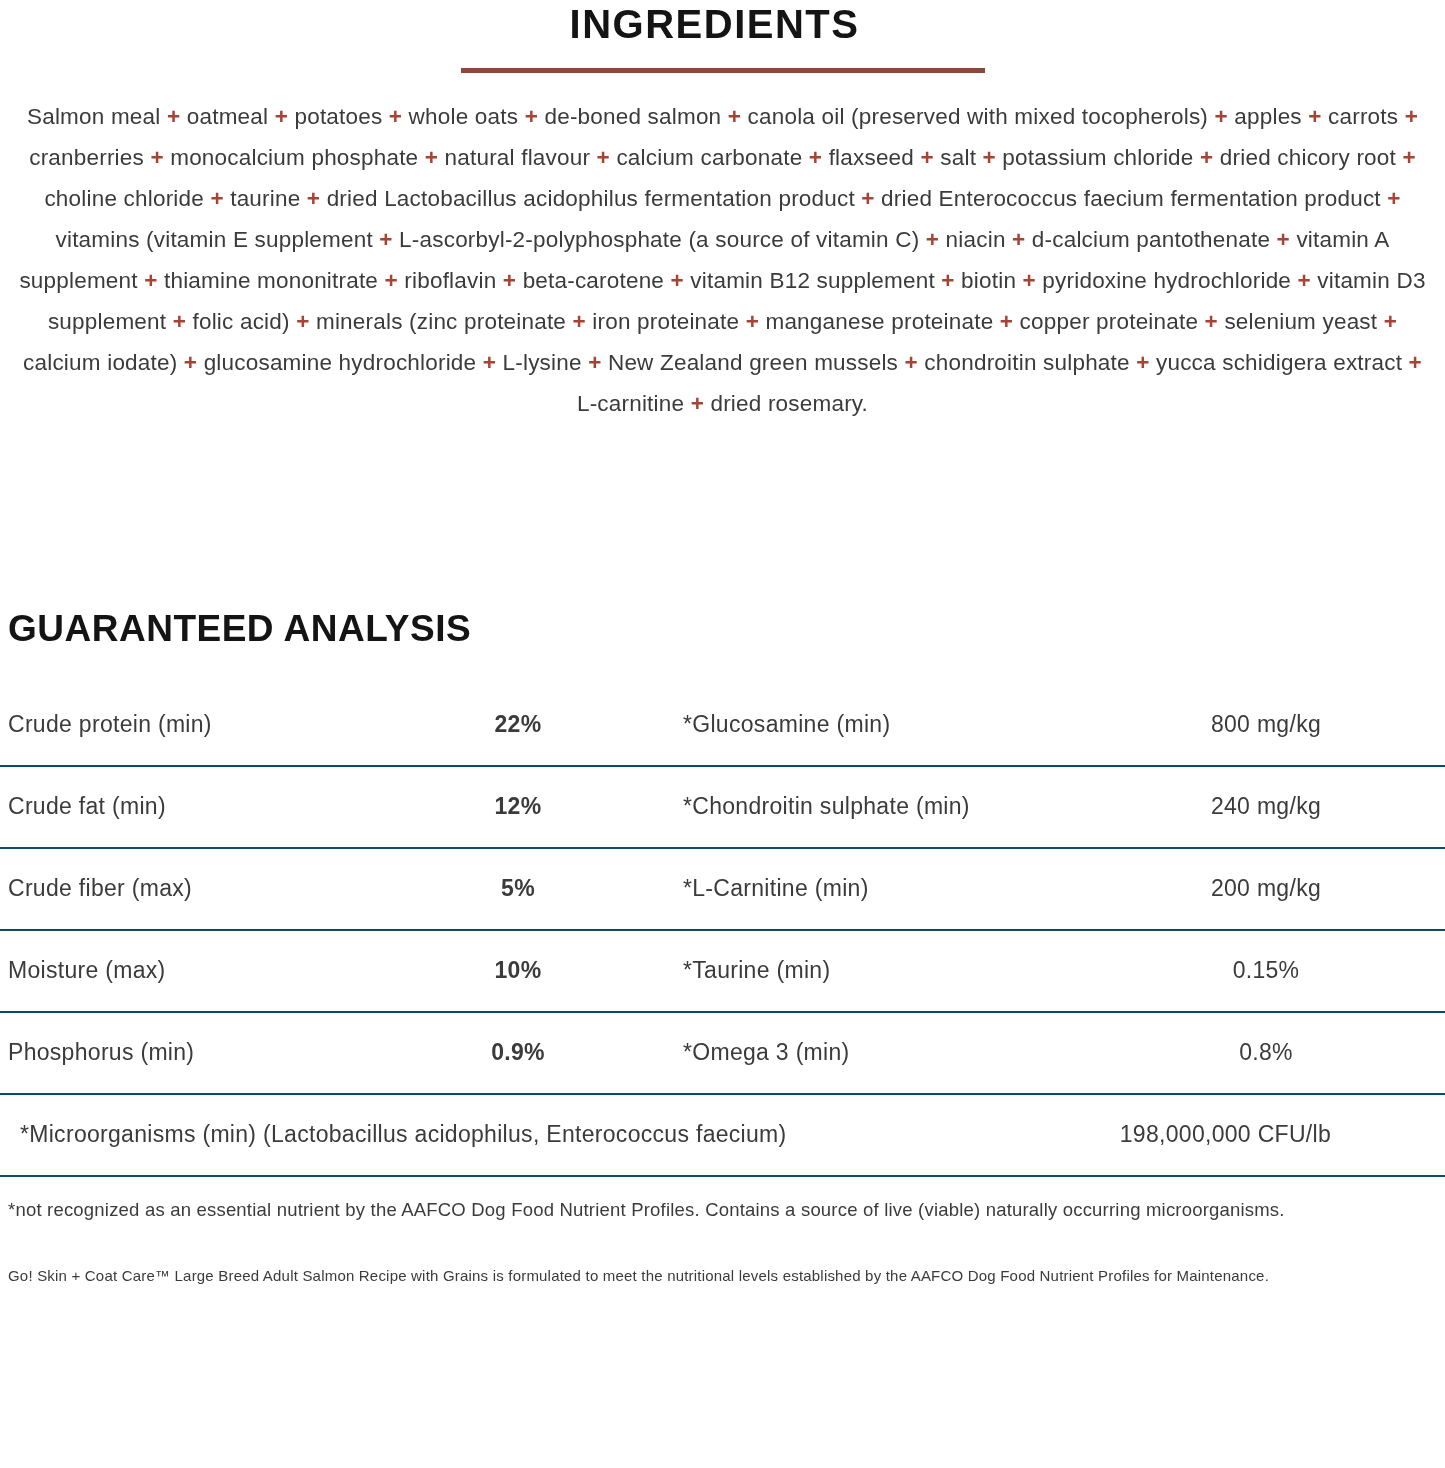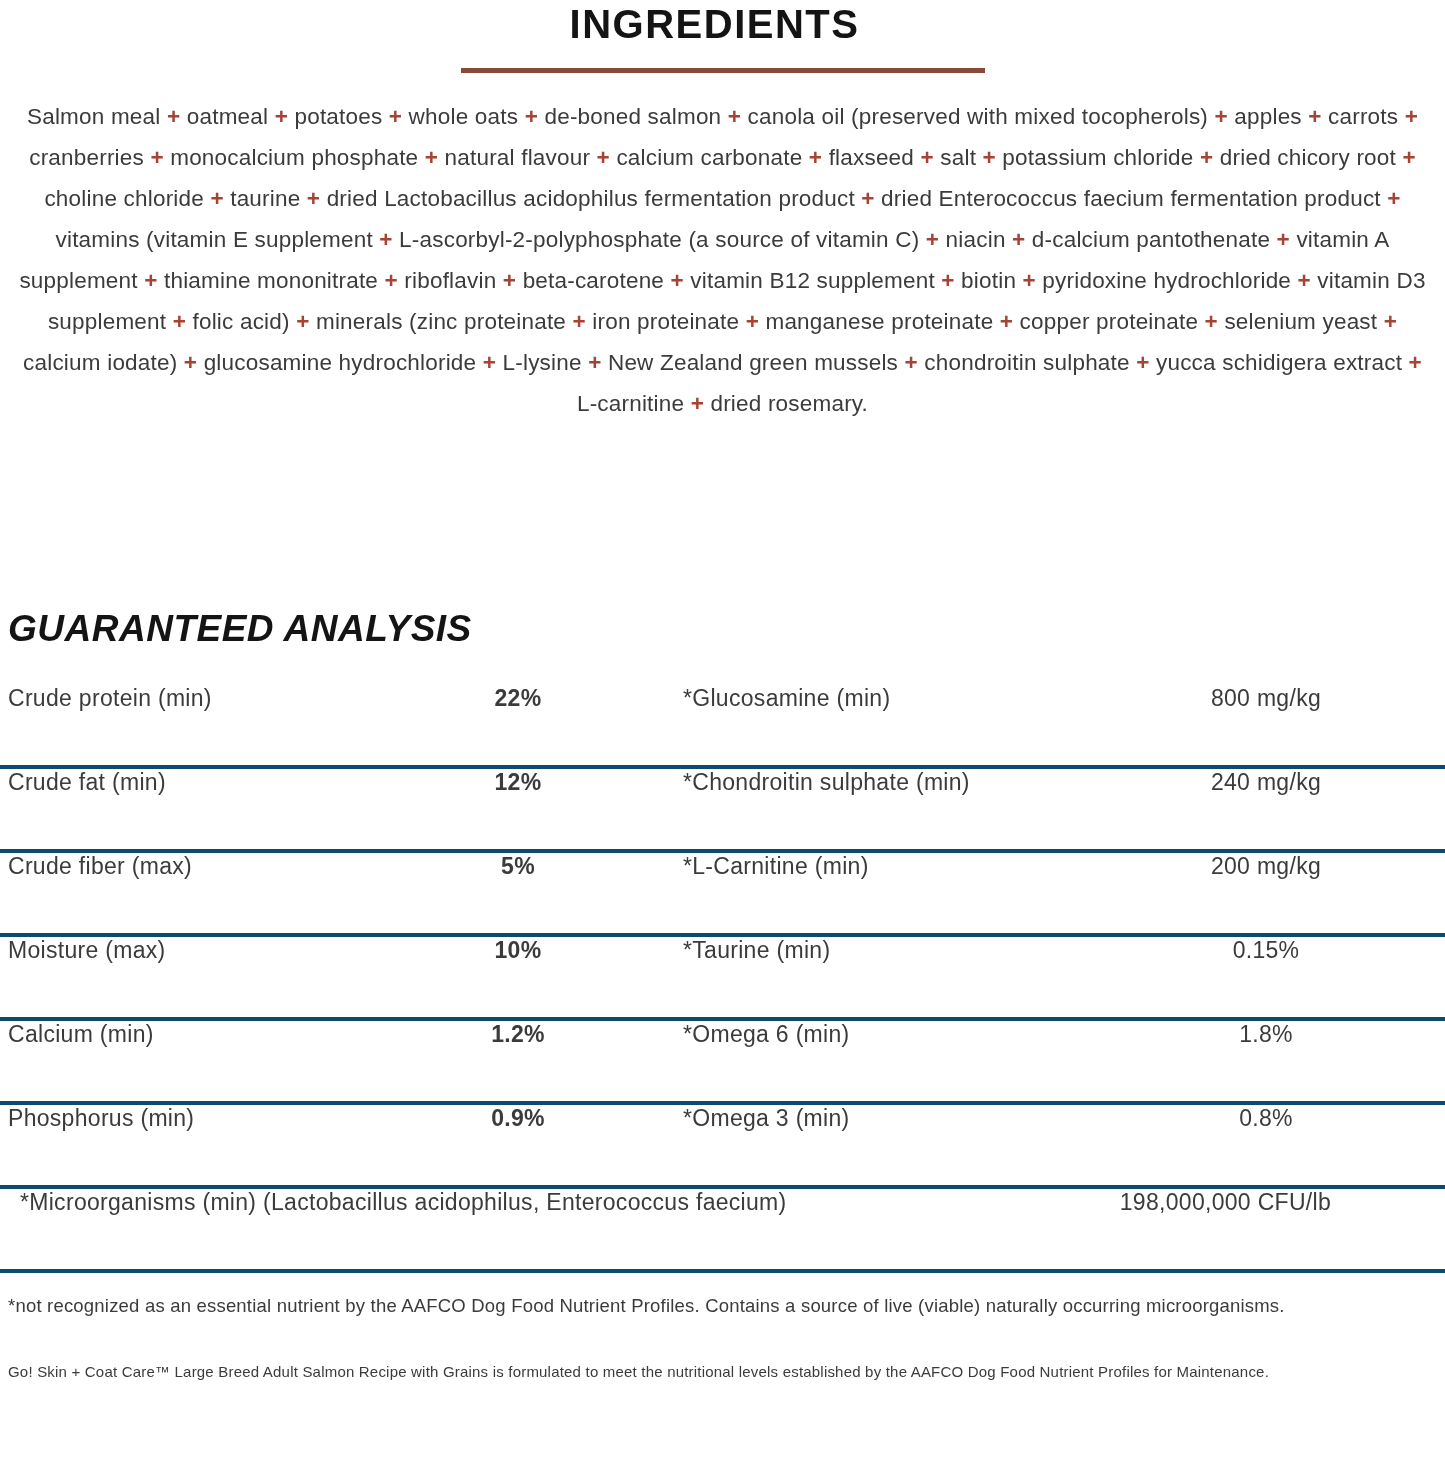--- a/index.html
+++ b/index.html
@@ -46,31 +46,30 @@
   }
 
   
   .analysis-title {
     margin: 185px 0 0 8px;
     font-size: 37px;
     font-weight: bold;
     letter-spacing: 0.5px;
     color: #141414;
     line-height: 40px;
-    font-style: italic;
   }
   .analysis-table {
     margin-top: 36px;
     width: 1445px;
   }
   .arow {
     display: flex;
-    align-items: flex-start;
+    align-items: center;
     height: 80px;
-    border-bottom: 4px solid #0c4a6e;
+    border-bottom: 2px solid #0c4a6e;
     font-size: 23px;
     letter-spacing: 0.3px;
     color: #3b3b3b;
   }
   .arow .c1 { width: 440px; padding-left: 8px; flex: 0 0 auto; }
   .arow .c2 { width: 140px; text-align: center; flex: 0 0 auto; font-weight: bold; }
   .arow .c3 { flex: 1 1 auto; padding-left: 95px; }
   .arow .c4 { width: 130px; text-align: center; flex: 0 0 auto; margin-right: 114px; }
   .arow.footer .lbl { flex: 1 1 auto; padding-left: 20px; }
   .arow.footer .val { flex: 0 0 auto; text-align: right; margin-right: 114px; }
@@ -122,26 +121,20 @@
       <div class="c3">*L-Carnitine (min)</div>
       <div class="c4">200 mg/kg</div>
     </div>
     <div class="arow">
       <div class="c1">Moisture (max)</div>
       <div class="c2">10%</div>
       <div class="c3">*Taurine (min)</div>
       <div class="c4">0.15%</div>
     </div>
     <div class="arow">
-      <div class="c1">Calcium (min)</div>
-      <div class="c2">1.2%</div>
-      <div class="c3">*Omega 6 (min)</div>
-      <div class="c4">1.8%</div>
-    </div>
-    <div class="arow">
       <div class="c1">Phosphorus (min)</div>
       <div class="c2">0.9%</div>
       <div class="c3">*Omega 3 (min)</div>
       <div class="c4">0.8%</div>
     </div>
     <div class="arow footer">
       <div class="lbl">*Microorganisms (min) (Lactobacillus acidophilus, Enterococcus faecium)</div>
       <div class="val">198,000,000 CFU/lb</div>
     </div>
   </div>

